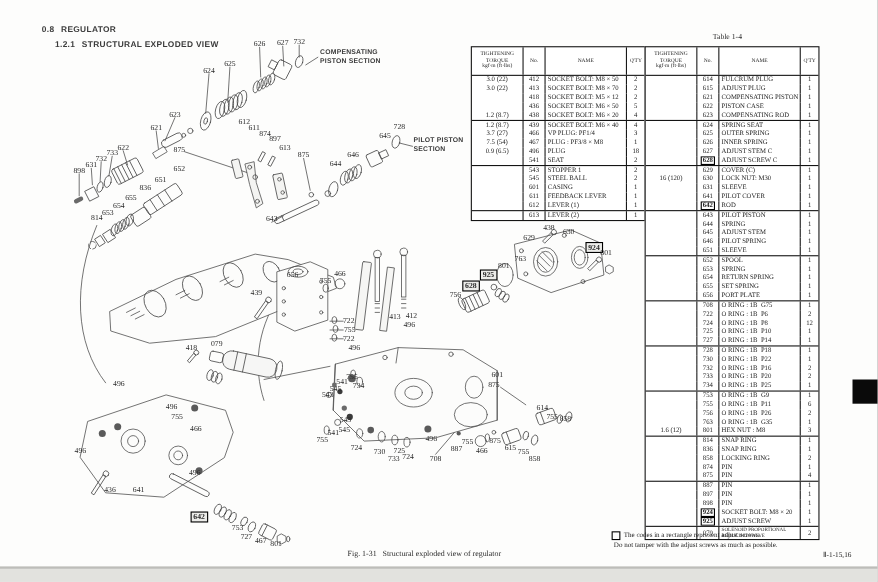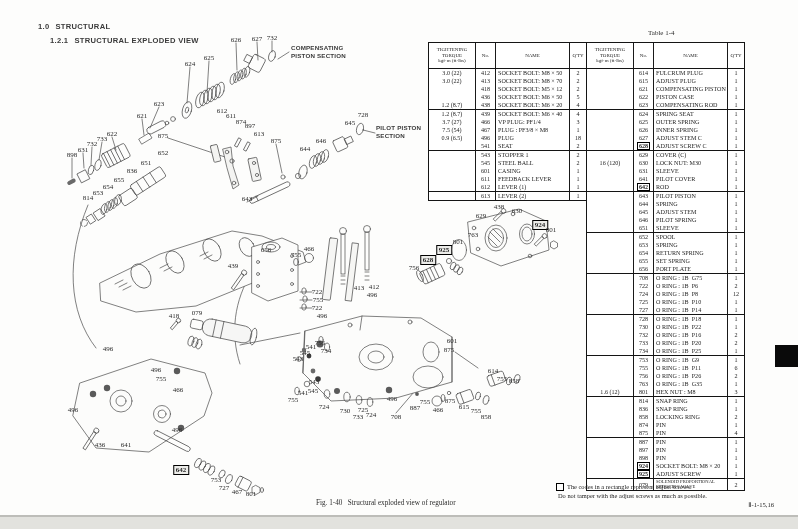--- a/index.html
+++ b/index.html
@@ -51,21 +51,21 @@
   
   .edge-tab{position:absolute;right:0;top:345px;width:23px;height:22px;background:#0a0a0a;}
   .scan-bottom{position:absolute;left:0;right:0;bottom:0;height:12px;background:#e2e2de;border-top:2px solid #bdbdb9;}
 </style>
 </head>
 <body>
 
 <div class="page">
 
   <div class="h-sec">
-    <span>1.0</span><span>STRUCTURAL</span>
+    <span>0.8</span><span>REGULATOR</span>
   </div>
   <div class="h-sub">
     <span>1.2.1</span><span>STRUCTURAL EXPLODED VIEW</span>
   </div>
 
   <svg class="art" viewBox="0 0 798 529">
     <g stroke="#4a4a4a" stroke-width="0.7" fill="none" stroke-linecap="round">
 
       <path d="M88,205 C66,258 68,312 96,348"></path>
       <path d="M252,272 C234,300 230,334 240,364"></path>
@@ -878,21 +878,21 @@
         <div class="prow sep tall">
           <div class="c c-tq"></div>
           <div class="c c-no">079</div>
           <div class="c c-nm small">SOLENOID PROPORTIONAL
 REDUCING VALVE</div>
           <div class="c c-qy">2</div>
         </div>
       </div>
   </div>
 
-  <div class="caption">Fig. 1-40   Structural exploded view of regulator</div>
+  <div class="caption">Fig. 1-31   Structural exploded view of regulator</div>
 
   <div class="footnote">
     <div class="fn1">
       <span class="box-icon"></span>
       <span>The codes in a rectangle represent adjust screws.</span>
     </div>
     <div class="fn2">Do not tamper with the adjust screws as much as possible.</div>
     <div class="pageref">Ⅱ-1-15,16</div>
   </div>
 

